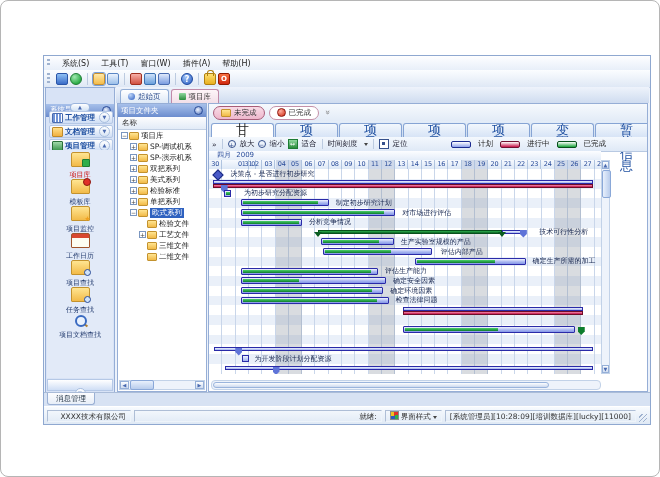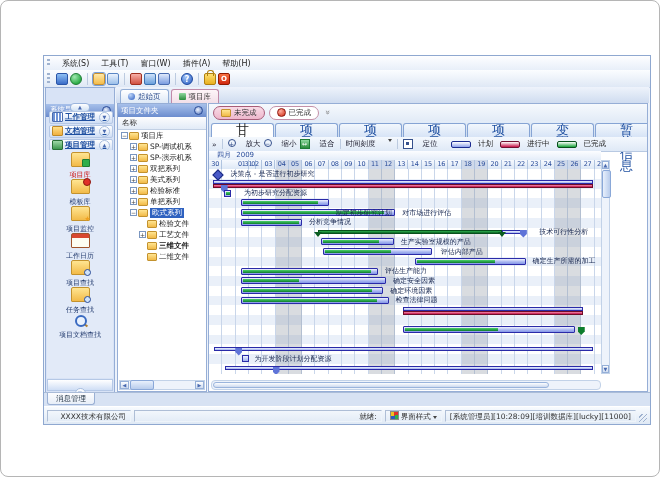--- a/index.html
+++ b/index.html
@@ -26,21 +26,21 @@
   [data-name="lock-icon"]{background:linear-gradient(#ffe070,#e8b020);border:1px solid #b08010;}
   [data-name="lock-icon"]::after{content:"";position:absolute;left:2px;top:-4px;width:5px;height:5px;border:1px solid #b08010;border-bottom:none;border-radius:3px 3px 0 0;}
   [data-name="exit-icon"]{background:linear-gradient(#f87040,#d02810);border:1px solid #901800;}
   [data-name="exit-icon"]::after{content:"O";position:absolute;inset:0;color:#fff;font-size:7px;font-weight:bold;text-align:center;line-height:11px;}
 
   
   .nav{position:absolute;left:1px;top:31px;width:70px;bottom:31px;background:#d8e3f6;border:1px solid #96aed6;box-sizing:border-box;overflow:hidden;}
   .nav-header{position:absolute;left:0;right:0;top:16px;height:13px;background:linear-gradient(#a7c0ea,#6b8cce);color:#fff;font-size:7.5px;line-height:13px;padding-left:4px;display:flex;align-items:center;font-family:Liberation Mono, monospace;}
   .pin{width:7px;height:7px;margin-left:auto;margin-right:3px;background:radial-gradient(circle at 40% 40%,#eef4ff,#4a6cb8);border:1px solid #2a4c98;border-radius:50%;}
   .nav-collapse{position:absolute;top:15px;left:50%;transform:translateX(-50%);width:18px;height:7px;background:linear-gradient(#fff,#cfe0f4);border:1px solid #9ab4dc;border-radius:4px;font-size:5px;color:#4a6ab0;text-align:center;line-height:6px;}
-  .nsec{position:absolute;left:3px;right:1px;height:13px;background:linear-gradient(#ffffff,#cfdef5);border:1px solid #b5c8e6;border-radius:2px;display:flex;align-items:flex-start;font-size:7.5px;font-weight:bold;color:#1e4fa0;padding:0 2px;box-sizing:border-box;text-decoration:underline;}
+  .nsec{position:absolute;left:3px;right:1px;height:13px;background:linear-gradient(#ffffff,#cfdef5);border:1px solid #b5c8e6;border-radius:2px;display:flex;align-items:flex-end;font-size:7.5px;font-weight:bold;color:#1e4fa0;padding:0 2px;box-sizing:border-box;}
   .nsec-ico{width:9px;height:8px;margin-right:2px;border-radius:1px;}
   [data-name="work-management-icon"]{background:repeating-linear-gradient(90deg,#6f93d6 0 2px,#fff 2px 3px);border:1px solid #4a6cb0;}
   [data-name="document-management-icon"]{background:linear-gradient(#ffe08a,#f0b040);border:1px solid #c08a28;}
   [data-name="project-management-icon"]{background:linear-gradient(#9fd8a8,#3f9850);border:1px solid #2a7038;}
   .nsec-chev{margin-left:auto;width:9px;height:9px;border-radius:50%;background:linear-gradient(#fff,#d8e5f6);border:1px solid #a8bede;font-size:5px;line-height:8px;text-align:center;color:#4a6ab0;}
   .nav-items{position:absolute;left:1px;right:1px;top:62px;bottom:14px;background:#e2eaf8;overflow:hidden;}
   .nav-item{height:27px;text-align:center;position:relative;}
   .nav-ico{display:inline-block;width:17px;height:13px;margin-top:2px;background:linear-gradient(#ffe592,#f2ba48);border:1px solid #c3922e;border-radius:2px 2px 1px 1px;position:relative;}
   .nav-label{display:block;font-size:7px;color:#223a6e;line-height:9px;}
   .nav-item.sel .nav-label{color:#cc1111;}
@@ -83,21 +83,21 @@
   .fbtn{height:12px;border-radius:7px;border:1px solid #c490a8;background:#fff;display:flex;align-items:center;gap:3px;padding:0 7px;font-size:7.5px;color:#333;}
   .fbtn.active{background:linear-gradient(#f8dbe6,#eeb7cc);border-color:#a85c78;}
   .f-ico-folder{width:8px;height:6px;background:linear-gradient(#ffe592,#f2ba48);border:1px solid #c3922e;border-radius:1px;}
   .f-ico-done{width:7px;height:7px;border-radius:50%;background:radial-gradient(circle at 35% 30%,#ffb0a0,#d02810);border:1px solid #8e1810;}
   .fchev{color:#777;font-size:8px;transform:rotate(90deg);display:inline-block;margin-left:2px;}
   .gtab-row{position:absolute;left:0;right:0;top:17px;height:16px;background:linear-gradient(#e4edf8,#cddcf0);display:flex;align-items:flex-end;padding-left:2px;gap:1px;border-bottom:1px solid #96aed6;}
   .gtab{height:13px;border:1px solid #86a4d4;border-bottom:none;border-radius:3px 3px 0 0;padding:0 24px;font-size:13px;line-height:12px;background:linear-gradient(#f2f7fd,#d7e4f6);color:#1e4fa0;text-align:right;}
   .gtab.active{background:#fff;color:#222;}
   .gtool-row{position:absolute;left:0;right:0;top:33px;height:14px;background:linear-gradient(#f4f8fd,#dfe9f6);border-bottom:1px solid #b8c9e2;display:flex;align-items:center;padding-left:3px;gap:3px;font-size:7.5px;color:#223;}
   .gsep{width:1px;height:10px;background:#bccbe0;margin:0 2px;}
-  .gtool{display:flex;gap:10px;}
+  .gtool{display:flex;align-items:center;gap:4px;}
   .mag{width:8px;height:8px;border:1px solid #35508c;border-radius:50%;font-size:6px;line-height:7px;text-align:center;color:#35508c;background:#eef4fc;box-sizing:border-box;}
   .fit-ico{width:8px;height:8px;background:linear-gradient(#8fd89f,#2a8c3c);border:1px solid #1d7c34;color:#fff;font-size:6px;line-height:8px;text-align:center;}
   .loc-ico{width:8px;height:8px;border:1px solid #35508c;background:#fff;position:relative;}
   .loc-ico::after{content:"";position:absolute;left:2px;top:2px;width:3px;height:3px;background:#35508c;}
   .caret{width:0;height:0;border-left:2.5px solid transparent;border-right:2.5px solid transparent;border-top:3px solid #444;display:inline-block;margin-left:2px;}
   .legend{position:absolute;right:41px;top:33px;height:14px;display:flex;align-items:center;gap:7px;font-size:7.5px;color:#222;}
   .lsw{width:20px;height:7px;border-radius:2px;border:1px solid rgba(0,0,0,.55);box-sizing:border-box;}
 
   .g-month{position:absolute;left:0;top:47px;width:392px;height:9px;background:linear-gradient(#fcfdff,#e4edf9);border-bottom:1px solid #b8c9e2;font-size:7px;color:#2a4d9b;line-height:9px;}
   .g-month span{margin-left:8px;}
@@ -263,21 +263,21 @@
             <div class="trow" data-name="tree-row" style="padding-left: 21px;">
               <span data-name="tree-indent" style="width: 8px;"></span>
               <span class="tfold" data-name="folder-icon"></span>
               <span class="tlabel" data-name="tree-item-label">检验文件</span>
             </div>
             <div class="trow" data-name="tree-row" style="padding-left: 21px;">
               <span class="texp" data-name="expand-icon">+</span>
               <span class="tfold" data-name="folder-icon"></span>
               <span class="tlabel" data-name="tree-item-label">工艺文件</span>
             </div>
-            <div class="trow" data-name="tree-row" style="padding-left: 21px; font-weight: bold;">
+            <div class="trow" data-name="tree-row" style="padding-left: 21px;">
               <span data-name="tree-indent" style="width: 8px;"></span>
               <span class="tfold" data-name="folder-icon"></span>
               <span class="tlabel" data-name="tree-item-label">三维文件</span>
             </div>
             <div class="trow" data-name="tree-row" style="padding-left: 21px;">
               <span data-name="tree-indent" style="width: 8px;"></span>
               <span class="tfold" data-name="folder-icon"></span>
               <span class="tlabel" data-name="tree-item-label">二维文件</span>
             </div>
           </div>
@@ -396,21 +396,21 @@
             <div class="bar bar-thin-blue" data-name="gantt-bar-plan" style="left: 3.99px; width: 380.38px; top: 10.75px;"></div>
             <div class="bar bar-red" data-name="gantt-bar-inprogress" style="left: 3.99px; width: 380.38px; top: 14.75px;"></div>
             <div class="pent" data-name="milestone-marker" style="left: 11.63px; top: 15.75px;"></div>
             <div class="msq" data-name="milestone-square" style="left: 14.63px; top: 20.5px;">
               <div class="bar-done" data-name="completed-fill" style="width: 4px;"></div>
             </div>
             <span class="glabel" data-name="gantt-task-label" style="left: 34.92px; top: 20px;">为初步研究分配资源</span>
             <div class="bar bar-task" data-name="gantt-bar-task" style="left: 31.92px; width: 87.78px; top: 30.25px;">
               <div class="bar-done" data-name="completed-fill" style="width: 75.2464px;"></div>
             </div>
-            <span class="glabel" data-name="gantt-task-label" style="left: 126.69px; top: 40px;">制定初步研究计划</span>
+            <span class="glabel" data-name="gantt-task-label" style="left: 126.69px; top: 30px;">制定初步研究计划</span>
             <div class="bar bar-task" data-name="gantt-bar-task" style="left: 31.92px; width: 154.28px; top: 40px;">
               <div class="bar-done" data-name="completed-fill" style="width: 141.48px;"></div>
             </div>
             <span class="glabel" data-name="gantt-task-label" style="left: 193.19px; top: 39.5px;">对市场进行评估</span>
             <div class="bar bar-task" data-name="gantt-bar-task" style="left: 31.92px; width: 61.18px; top: 49.75px;">
               <div class="bar-done" data-name="completed-fill" style="width: 56.121px;"></div>
             </div>
             <span class="glabel" data-name="gantt-task-label" style="left: 100.09px; top: 49.25px;">分析竞争情况</span>
             <div class="bar bar-green" data-name="gantt-bar-summary-done" style="left: 109.06px; width: 183.54px; top: 60.5px;"></div>
             <div class="tri" data-name="summary-end-arrow" style="left: 105.06px; top: 62.5px;"></div>

